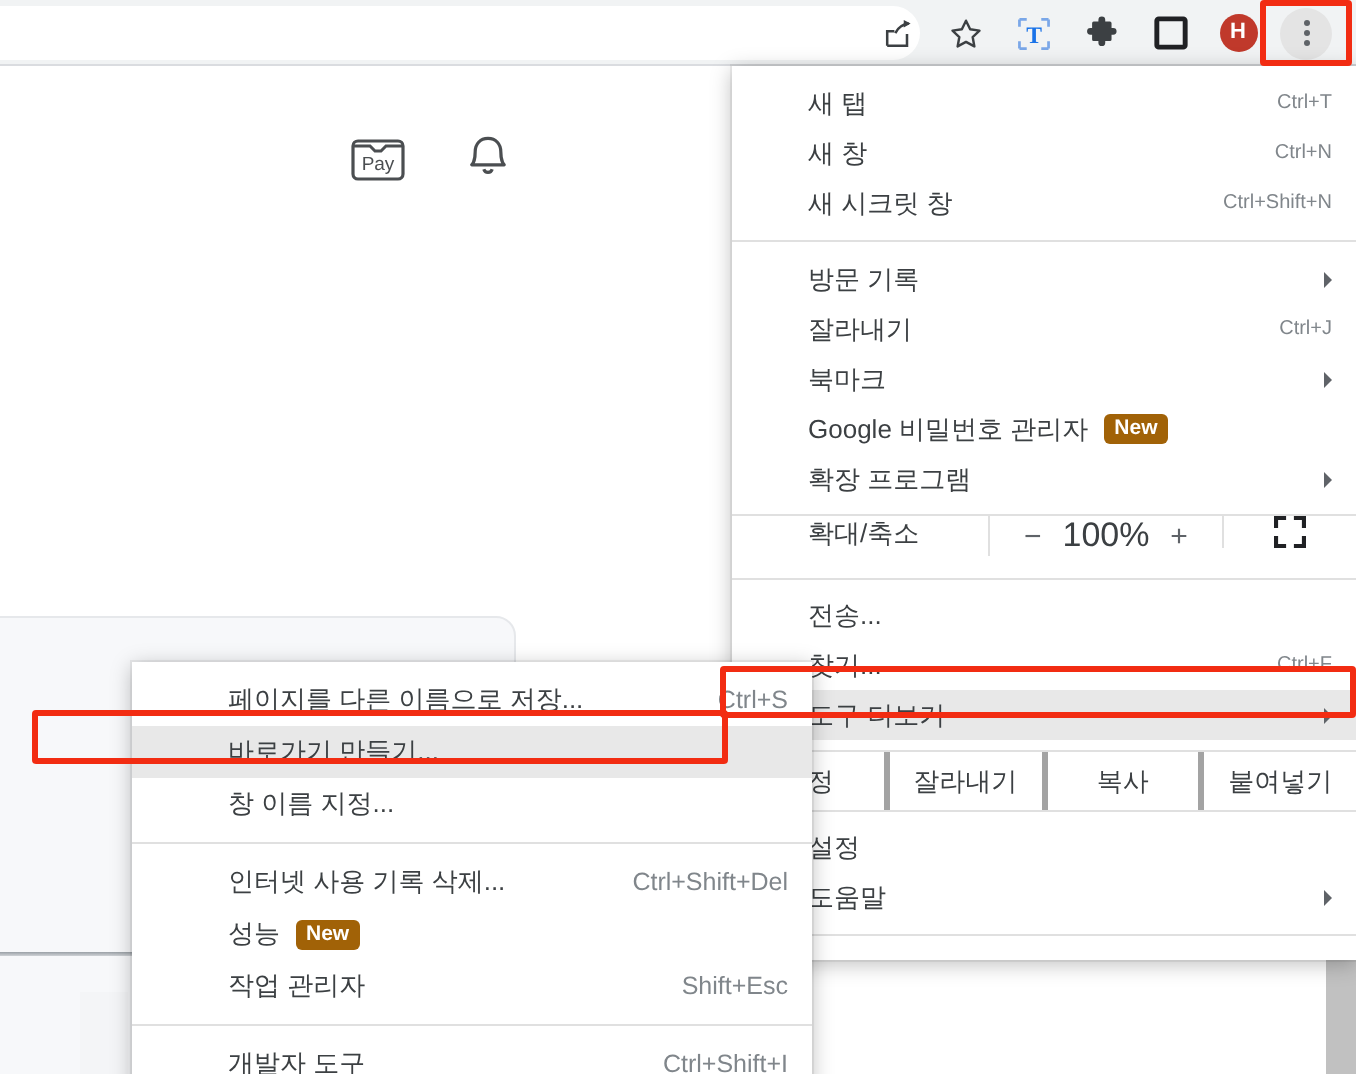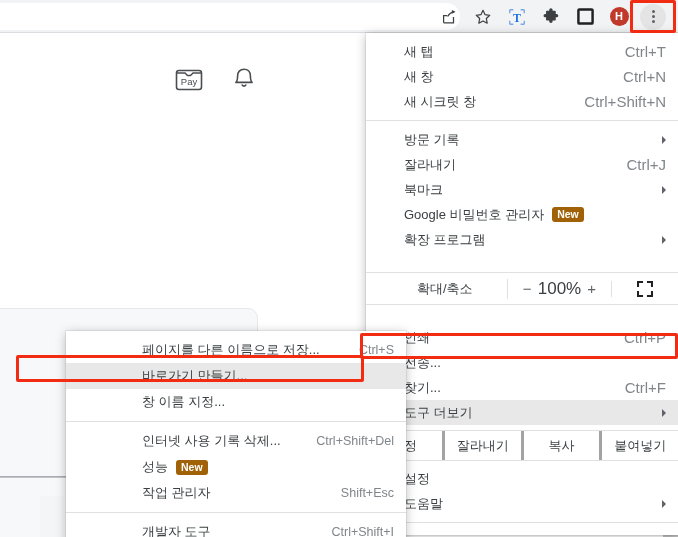--- a/index.html
+++ b/index.html
@@ -75,39 +75,39 @@
     box-shadow:0 2px 10px rgba(0,0,0,.26), 0 0 0 1px rgba(0,0,0,.06);
     font-size:13px;color:#3c4043;
     padding:6px 0;box-sizing:border-box;
   }
   .mi{
     position:relative;display:flex;align-items:center;
     height:25px;padding:0 12px 0 38px;box-sizing:border-box;
     white-space:nowrap;cursor:default;text-align:center;
   }
   .mi .lbl{flex:0 0 auto;}
-  .mi .accel{margin-left:auto;color:#80868b;font-size:15px;padding-left:24px;}
+  .mi .accel{margin-left:auto;color:#80868b;font-size:10px;padding-left:24px;}
   .mi .arrow{
     margin-left:auto;width:0;height:0;
     border-left:4px solid #5f6368;border-top:4px solid transparent;border-bottom:4px solid transparent;
   }
   .mi.hi{background:#e8e8e8;}
   .sep{height:1px;background:#e0e0e0;margin:6px 0;}
   .badge-new{
     display:inline-block;background:#a16207;color:#fff;font-size:10.5px;
     line-height:13px;padding:1px 5px;border-radius:3px;margin-left:8px;font-weight:600;
   }
 
   
   #main-menu{left:366px;top:33px;width:312px;}
 
   
   .zoom-row{
-    display:flex;align-items:center;height:31px;
-    border-top:1px solid #e0e0e0;border-bottom:1px solid #e0e0e0;margin:20px 0;padding-left:13px;
+    display:flex;align-items:flex-start;height:31px;
+    border-top:1px solid #e0e0e0;border-bottom:1px solid #e0e0e0;margin:5px 0;
   }
   .zoom-label{flex:0 0 128px;display:flex;align-items:center;padding-left:38px;box-sizing:border-box;}
   .zoom-ctl{
     flex:1;display:flex;align-items:center;justify-content:space-around;
     border-left:1px solid #e0e0e0;padding:0 10px;box-sizing:border-box;
   }
   .zoom-ctl .z-minus,.zoom-ctl .z-plus{color:#5f6368;font-size:15px;width:16px;text-align:center;}
   .zoom-ctl .z-val{font-size:17px;color:#3c4043;}
   .zoom-full{
     flex:0 0 66px;display:flex;align-items:center;justify-content:center;
@@ -120,21 +120,21 @@
     border-top:1px solid #e0e0e0;border-bottom:1px solid #e0e0e0;margin:0 0 5px 0;
   }
   .edit-cell{
     flex:1;display:flex;align-items:center;justify-content:center;
     border-left:3px solid #a3a3a3;font-size:13px;
   }
   .edit-cell:first-child{border-left:none;}
 
   
   #sub-menu{left:66px;top:331px;width:340px;}
-  #sub-menu .mi{padding-left:76px;height:26px;}
+  #sub-menu .mi{padding-left:48px;height:26px;}
   #sub-menu .mi .accel{font-size:12.5px;}
 
   
   .redbox{position:absolute;border:3px solid #f22c12;box-sizing:border-box;border-radius:2px;}
   #rb-kebab{left:630px;top:0px;width:46px;height:33px;}
   #rb-more-tools{left:360px;top:333px;width:318px;height:26px;}
   #rb-shortcut{left:16px;top:355px;width:348px;height:27px;}
 </style>
 </head>
 <body>
@@ -271,24 +271,20 @@
         <span class="z-plus">+</span>
       </div>
       <div class="zoom-full">
         <svg width="16" height="16" viewBox="0 0 16 16">
           <path d="M1 5V1h4M15 5V1h-4M1 11v4h4M15 11v4h-4" fill="none" stroke="#202124" stroke-width="2.1" stroke-linecap="square"></path>
         </svg>
       </div>
     </div>
 
     <div>
-      <div class="mi has-accel">
-        <span class="lbl">인쇄</span>
-        <span class="accel">Ctrl+P</span>
-      </div>
       <div class="mi">
         <span class="lbl">전송...</span>
       </div>
       <div class="mi has-accel">
         <span class="lbl">찾기...</span>
         <span class="accel">Ctrl+F</span>
       </div>
       <div class="mi hi">
         <span class="lbl">도구 더보기</span>
         <span class="arrow"></span>

